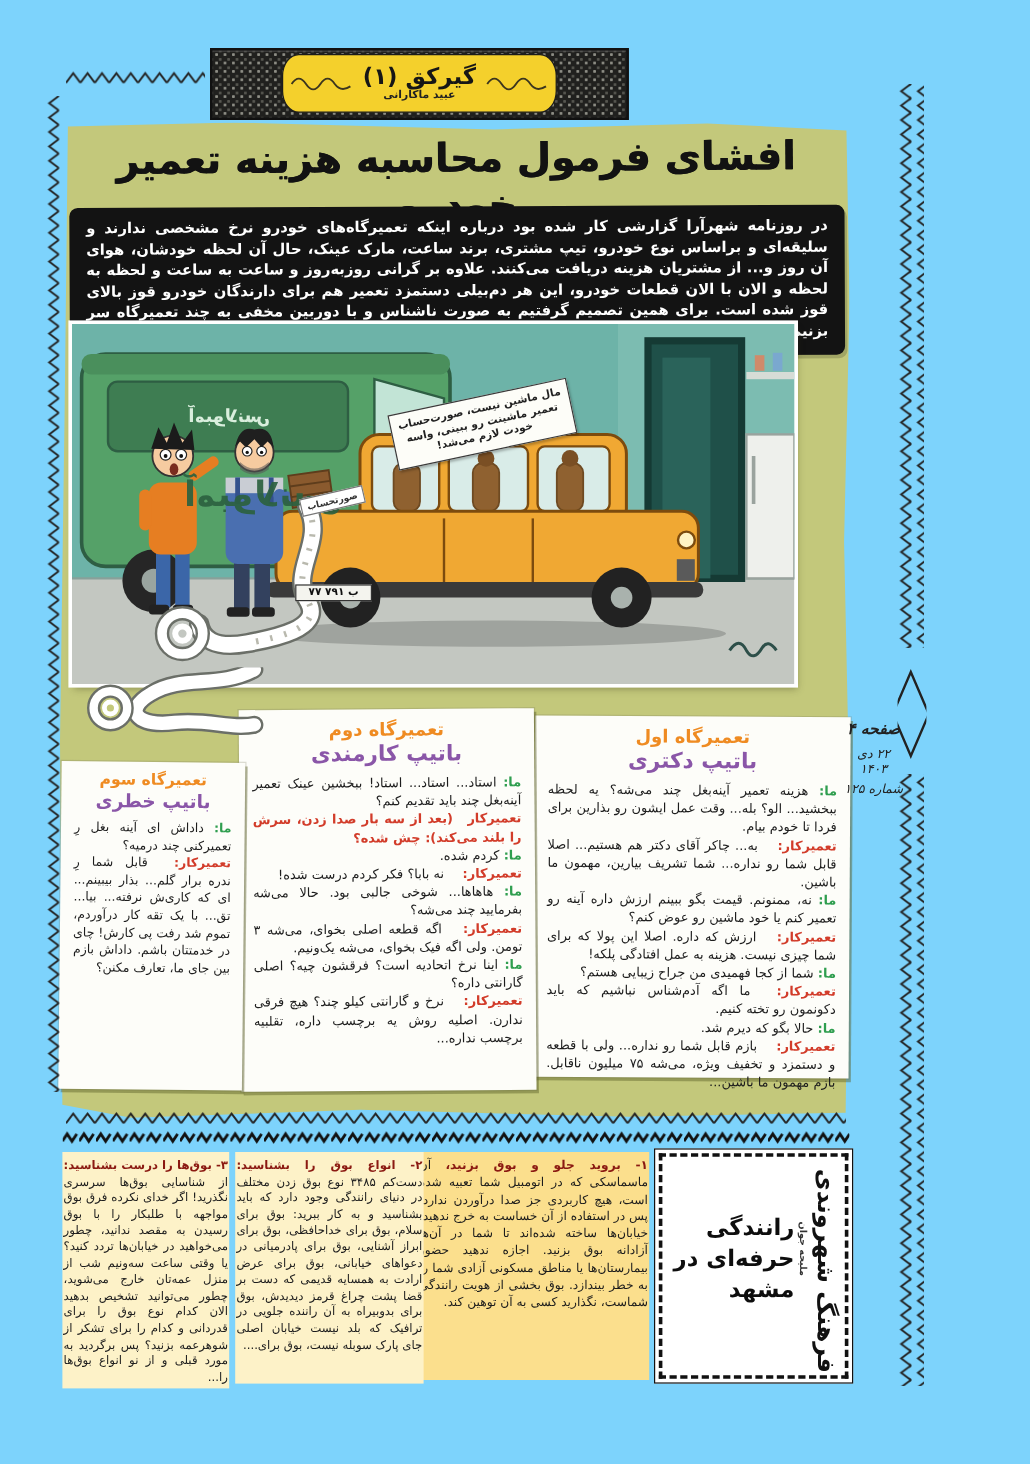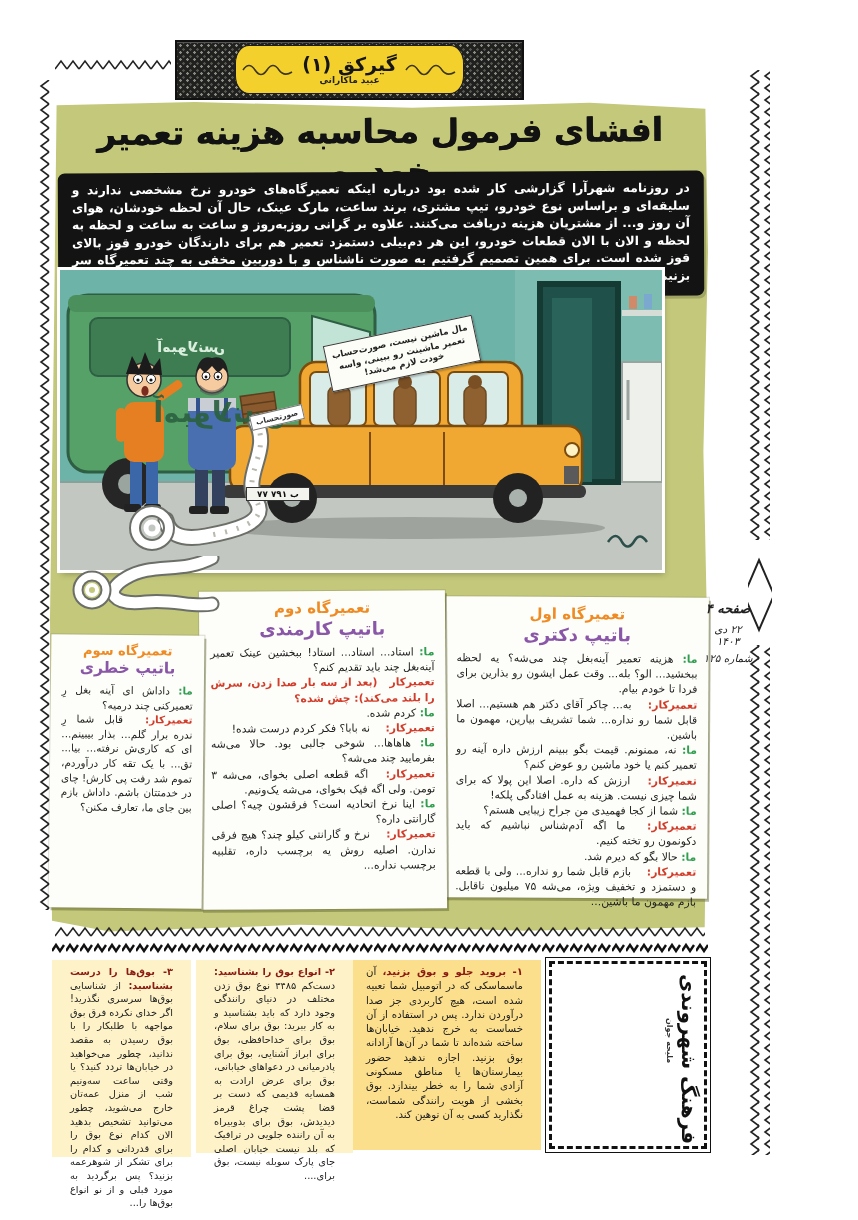--- a/index.html
+++ b/index.html
@@ -1,17 +1,17 @@
 <!DOCTYPE html>
 <html lang="fa" dir="rtl"><head>
 <meta charset="utf-8">
 <style>
   html,body{margin:0;padding:0;}
   body{background:#e9e7e0;font-family:"DejaVu Sans",sans-serif;}
-  #page{position:relative;width:858px;height:1220px;background:#ffffff;overflow:hidden;margin:0 auto;direction:rtl;}
+  #page{position:relative;width:858px;height:1220px;background:#7dd3fc;overflow:hidden;margin:0 auto;direction:rtl;}
   .abs{position:absolute;}
 
   
   #banner{left:175px;top:40px;width:345px;height:56px;border:2px solid #111;
     background-color:#20201e;
     background-image:radial-gradient(circle,#8d8d85 1px,transparent 1.5px),radial-gradient(circle,#55554f 1px,transparent 1.5px);
     background-size:7px 7px,7px 7px;background-position:0 0,3px 4px;box-shadow:0 1px 0 #555 inset;}
   #banner-inner{position:absolute;left:58px;right:58px;top:3px;bottom:4px;background:#f4d02c;
     border:1.5px solid #1c1c1c;border-radius:14px/18px;display:flex;flex-direction:column;align-items:center;justify-content:center;}
   #banner-title{font-size:19px;font-weight:bold;color:#161616;line-height:20px;}
@@ -58,21 +58,21 @@
   .allred span{color:#d23c2a;font-weight:bold;}
   #shop1{left:445px;top:597px;width:263px;height:301px;transform:rotate(.35deg);}
   #shop2{left:200px;top:591px;width:246px;height:318px;transform:rotate(-.4deg);}
   #shop3{left:50px;top:635px;width:153px;height:273px;transform:rotate(.6deg);}
   #shop3 .shop-h1{font-size:13px;}
   #shop3 .shop-h2{font-size:15.5px;}
   #shop3 .dtext{font-size:10.4px;line-height:14.6px;}
   .leaf{position:absolute;background:#9fae54;border-radius:60% 40% 55% 45%/70% 30% 65% 35%;opacity:.95;}
 
   
-  .bcol{box-sizing:border-box;padding:5px 18px;font-size:10.2px;line-height:14.3px;text-align:justify;color:#1c1c1c;}
+  .bcol{box-sizing:border-box;padding:5px 1px;font-size:10.2px;line-height:14.3px;text-align:justify;color:#1c1c1c;}
   .bhead{font-weight:bold;color:#8b1a12;}
   #bcol1{left:348px;top:960px;width:193px;height:190px;background:#fbdf8d;}
   #bcol2{left:196px;top:960px;width:157px;height:193px;background:#fdf2c8;font-size:9.8px;line-height:13.6px;}
   #bcol3{left:52px;top:960px;width:139px;height:197px;background:#fdf2c8;font-size:9.8px;line-height:13.6px;}
 
   #cultbox{left:545px;top:957px;width:164px;height:194px;background:#fff;border:1.5px solid #111;}
   #cultbox .innerborder{position:absolute;inset:3px;border:3px dashed #111;}
   #cult-vtitle{position:absolute;top:8px;bottom:8px;right:9px;writing-mode:vertical-rl;font-size:20px;font-weight:bold;color:#111;
     display:flex;align-items:center;letter-spacing:1px;}
   #cult-byline{position:absolute;top:60px;right:36px;writing-mode:vertical-rl;font-size:8px;color:#333;font-weight:bold;}
@@ -290,20 +290,21 @@
       <rect width="650" height="14" fill="url(#zzh)"></rect>
     </svg>
   <svg class="orn" style="left:52px;top:942px" width="656" height="12">
       <rect width="656" height="12" fill="url(#zzm)"></rect>
     </svg>
 
   <div id="cultbox" class="abs">
     <div class="innerborder"></div>
     <div id="cult-vtitle">فرهنگ شهروندی</div>
     <div id="cult-byline">ملیحه جوان</div>
+    <div id="cult-title">رانندگی حرفه‌ای در مشهد</div>
   </div>
 
   <div id="bcol1" class="abs bcol">
     <span class="bhead">۱- بروید جلو و بوق بزنید،</span>
     <span>آن ماسماسکی که در اتومبیل شما تعبیه شده است، هیچ کاربردی جز صدا درآوردن ندارد. پس در استفاده از آن خساست به خرج ندهید. خیابان‌ها ساخته شده‌اند تا شما در آن‌ها آزادانه بوق بزنید. اجازه ندهید حضور بیمارستان‌ها یا مناطق مسکونی آزادی شما را به خطر بیندازد. بوق بخشی از هویت رانندگی شماست، نگذارید کسی به آن توهین کند.</span>
   </div>
   <div id="bcol2" class="abs bcol">
     <span class="bhead">۲- انواع بوق را بشناسید:</span>
     <span>دست‌کم ۳۴۸۵ نوع بوق زدن مختلف در دنیای رانندگی وجود دارد که باید بشناسید و به کار ببرید: بوق برای سلام، بوق برای خداحافظی، بوق برای ابراز آشنایی، بوق برای پادرمیانی در دعواهای خیابانی، بوق برای عرض ارادت به همسایه قدیمی که دست بر قضا پشت چراغ قرمز دیدیدش، بوق برای بدوبیراه به آن راننده جلویی در ترافیک که بلد نیست خیابان اصلی جای پارک سوبله نیست، بوق برای....</span>
   </div>

